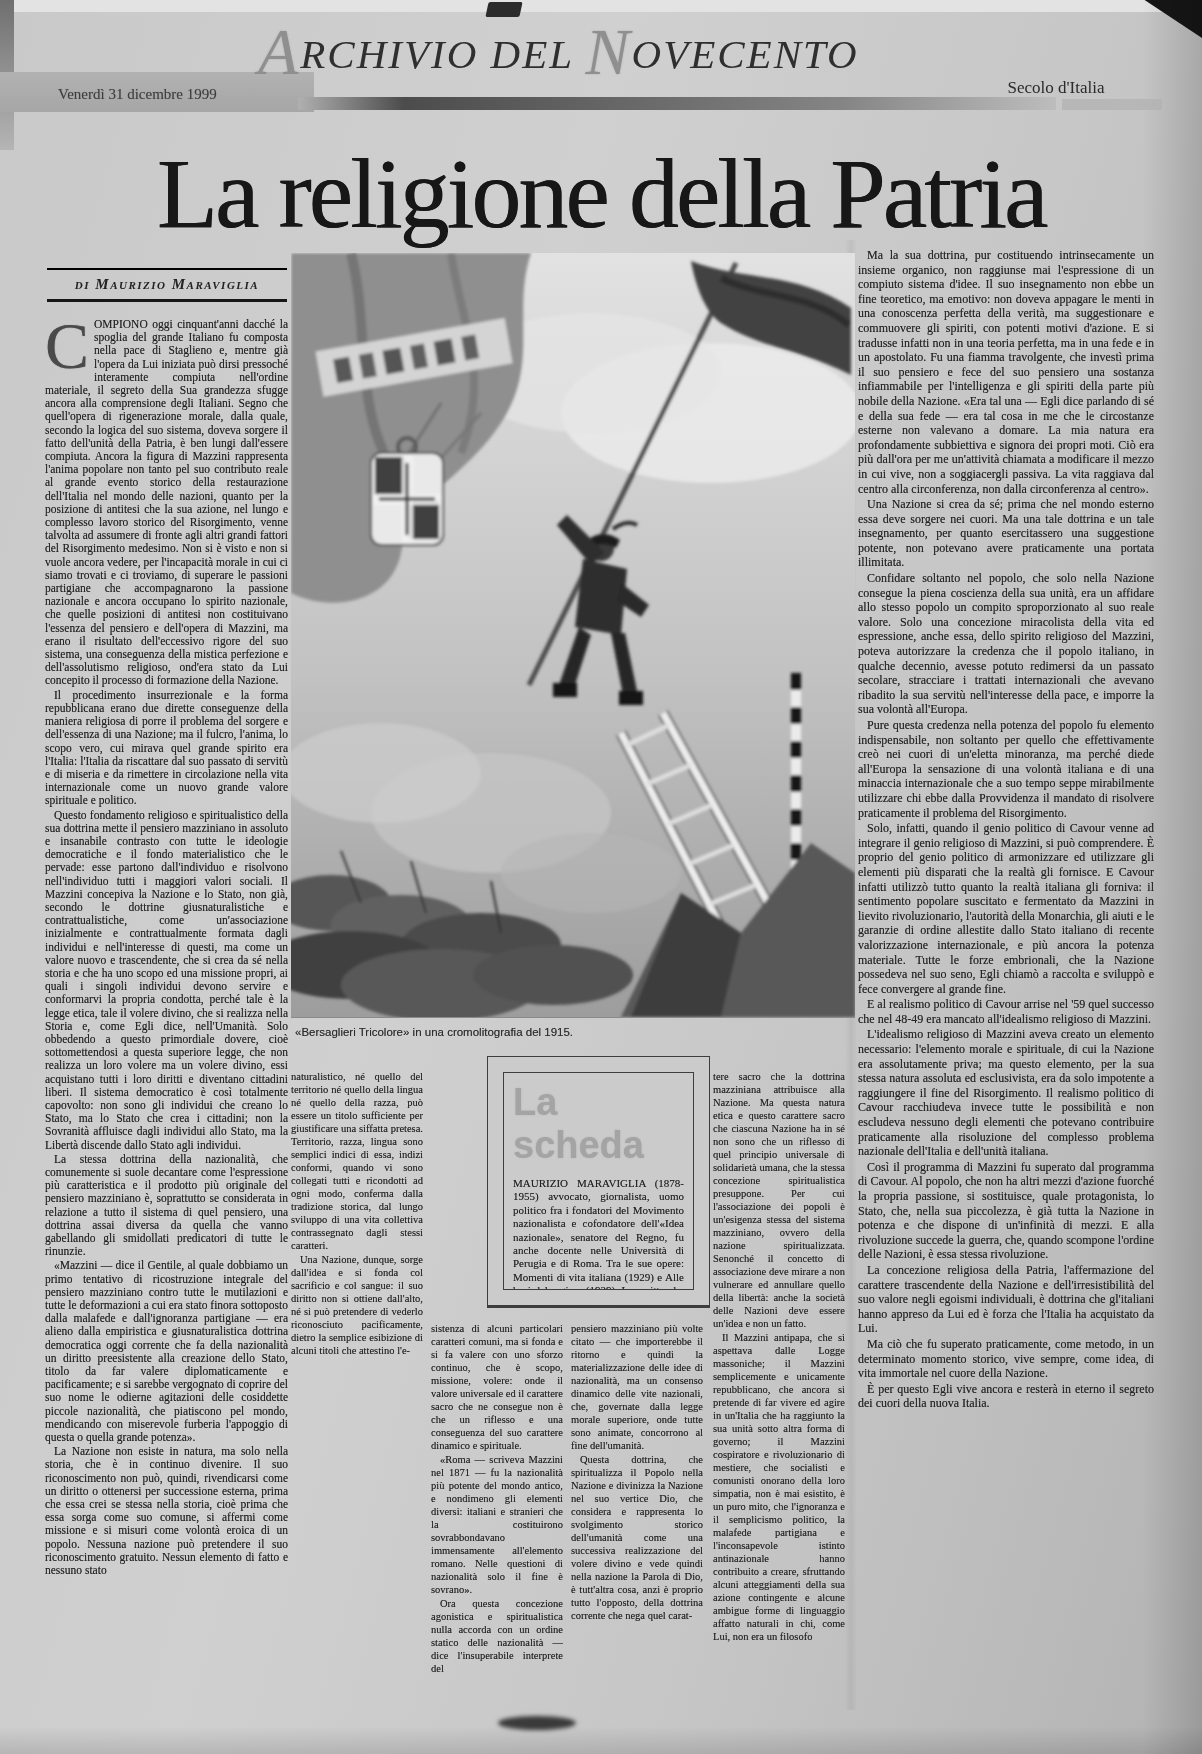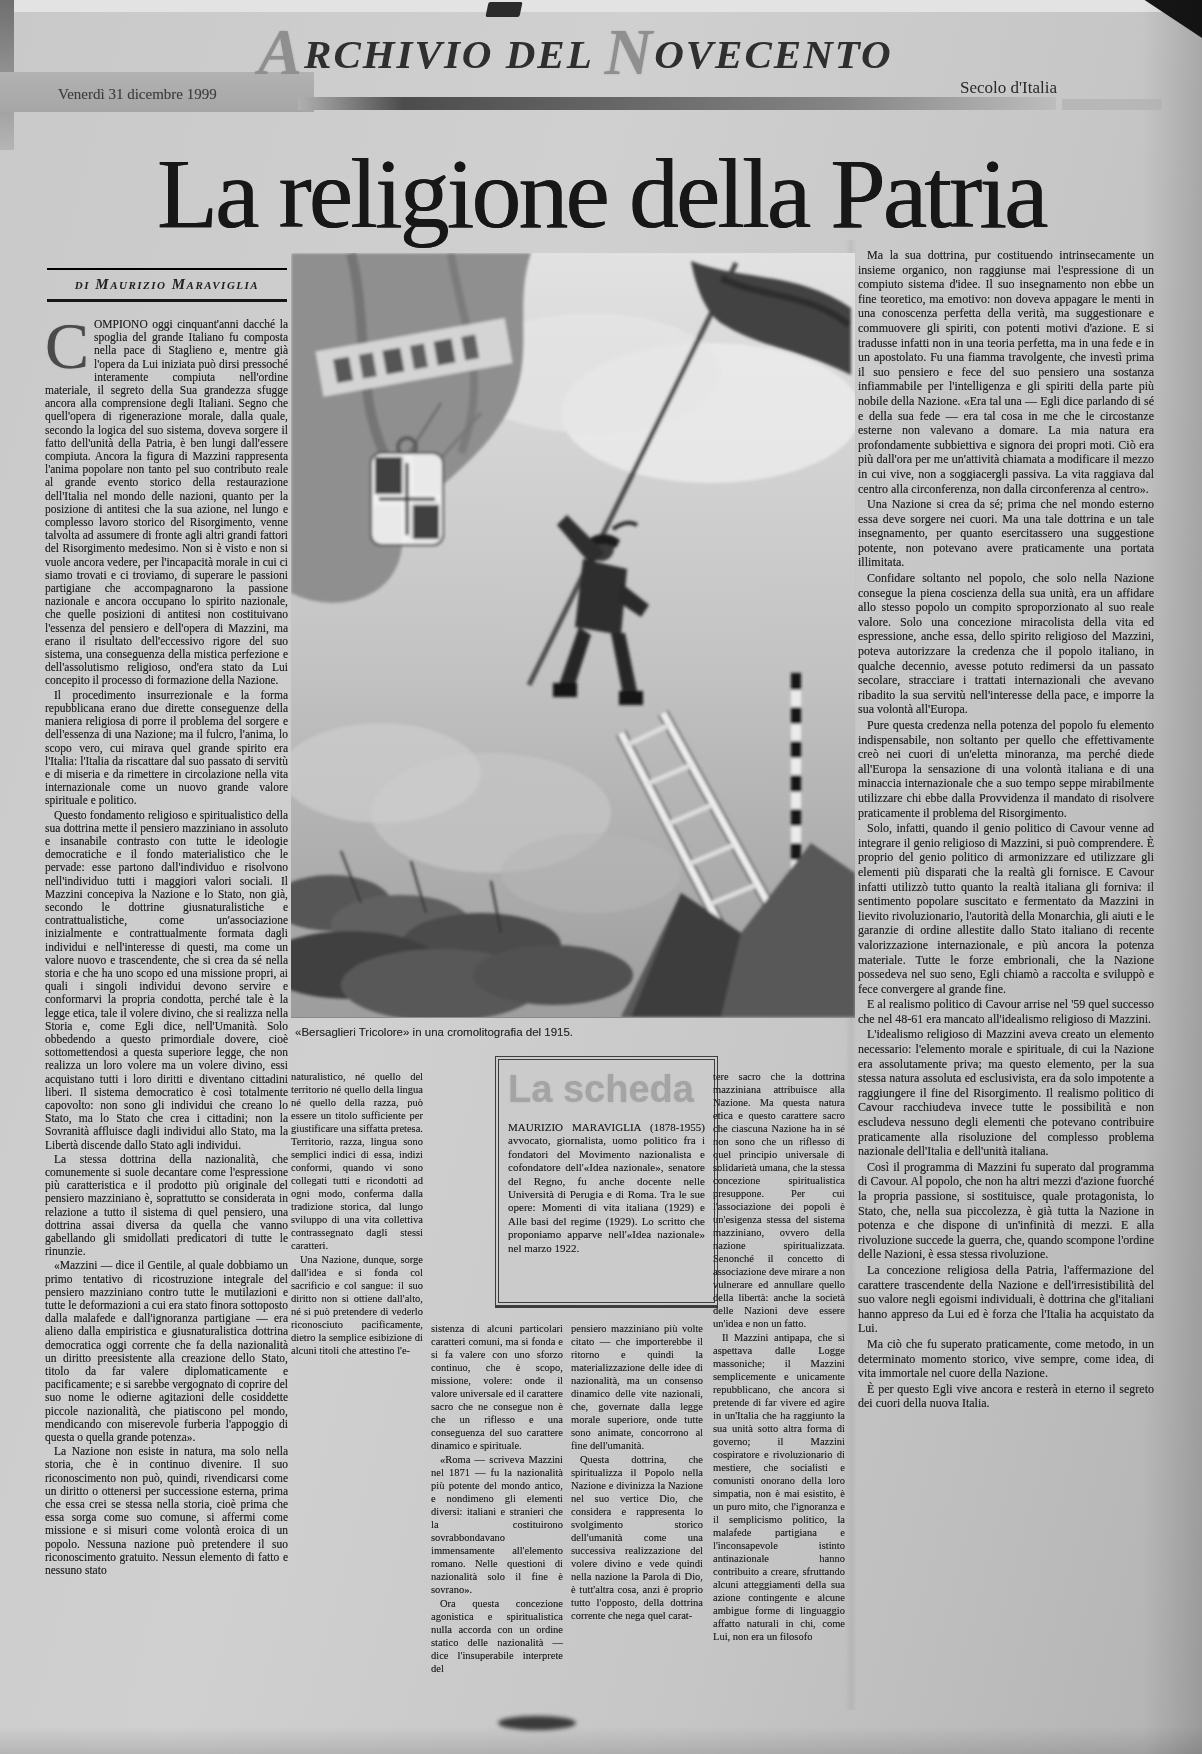--- a/index.html
+++ b/index.html
@@ -13,27 +13,27 @@
   .art-tl{position:absolute;left:0;top:0;width:14px;height:150px;background:linear-gradient(180deg,#6f6f6f,#b5b5b5);}
   .art-tr{position:absolute;right:0;top:0;width:70px;height:38px;background:#161616;clip-path:polygon(18% 0,100% 0,100% 100%);}
   .art-topmark{position:absolute;left:487px;top:2px;width:34px;height:15px;background:#2b2b2b;border-radius:2px;transform:skewX(-12deg);}
   .art-rightshade{position:absolute;right:0;top:0;width:60px;height:1754px;background:linear-gradient(90deg,rgba(0,0,0,0),rgba(0,0,0,.14));}
   .art-fold{position:absolute;left:845px;top:240px;width:12px;height:1470px;background:linear-gradient(90deg,rgba(0,0,0,0),rgba(0,0,0,.06),rgba(0,0,0,0));}
   .art-bottomsmudge{position:absolute;left:498px;top:1716px;width:78px;height:14px;background:#3a3a3a;border-radius:50%;filter:blur(2px);}
   .art-bottomshade{position:absolute;left:0;bottom:0;width:1202px;height:28px;background:linear-gradient(0deg,rgba(0,0,0,.12),rgba(0,0,0,0));}
   
   .dateband{position:absolute;left:0;top:72px;width:314px;height:40px;background:linear-gradient(180deg,#b2b2b2,#a6a6a6);}
   .date{position:absolute;left:58px;top:86px;font-size:15px;color:#3c3c3c;text-shadow:0 0 1px #888;}
-  .masthead{position:absolute;left:258px;top:30px;width:600px;white-space:nowrap;font-style:italic;font-weight:bold;letter-spacing:2px;color:#2f2f2f;}
+  .masthead{position:absolute;left:258px;top:30px;width:600px;white-space:nowrap;font-style:italic;font-weight:normal;letter-spacing:2px;color:#2f2f2f;}
   .masthead .big{font-size:66px;color:#8f8f8f;line-height:0;vertical-align:-6px;text-shadow:0 0 2px #aaa;}
   .masthead .small{font-size:41px;}
   .mastbar{position:absolute;left:298px;top:97px;width:758px;height:13px;
     background:linear-gradient(90deg,#b0b0b0,#4c4c4c 14%,#6e6e6e 50%,#858585 72%,#bdbdbd 100%);}
   .mastbar2{position:absolute;left:1062px;top:99px;width:100px;height:11px;background:#b0b0b0;opacity:.7;}
-  .paper{position:absolute;left:960px;top:78px;width:192px;text-align:left;font-size:17px;color:#2a2a2a;}
+  .paper{position:absolute;left:960px;top:78px;width:192px;text-align:center;font-size:17px;color:#2a2a2a;}
   
   .headline{position:absolute;left:48px;top:128px;width:1106px;text-align:center;
     font-size:100px;line-height:1.04;letter-spacing:-3px;color:#171717;
     text-shadow:.6px 0 0 #171717;margin-top:14px;}
   
   .bylinebox{position:absolute;left:47px;top:268px;width:240px;border-top:2px solid #000000;border-bottom:3px solid #161616;padding:5px 0 6px 0;text-align:center;}
   .bylinebox .byline{font-style:italic;font-weight:bold;font-variant:small-caps;font-size:15px;letter-spacing:1.5px;color:#222;}
   
   .col{position:absolute;text-align:justify;overflow:hidden;color:#242424;text-shadow:0 0 .4px rgba(40,40,40,.55);}
   .col p{margin:0 0 1px 0;text-indent:9px;}
@@ -43,21 +43,21 @@
   .ucol{font-size:10.5px;line-height:13px;}
   .ucol1{left:291px;top:1070px;width:132px;height:636px;}
   .ucol2{left:431px;top:1322px;width:132px;height:384px;}
   .ucol3{left:571px;top:1322px;width:132px;height:384px;}
   .ucol4{left:713px;top:1070px;width:132px;height:636px;}
   .dropcap{float:left;font-size:66px;line-height:52px;padding:2px 5px 0 0;color:#4a4a4a;text-shadow:0 0 1px #777;}
   
   .artwork{position:absolute;left:291px;top:253px;width:564px;height:764px;overflow:hidden;border-bottom:1px solid #8a8a8a;background:#cfcfcf;}
   .caption{position:absolute;left:295px;top:1026px;width:560px;font-family:"Liberation Sans",sans-serif;font-size:11.5px;color:#2c2c2c;text-shadow:0 0 .5px #777;}
   
-  .scheda{position:absolute;left:487px;top:1056px;width:223px;height:252px;border:1px solid #3d3d3d;border-bottom-width:3px;background:#cbcbcb;box-sizing:border-box;padding:2px;margin-left:8px;}
+  .scheda{position:absolute;left:487px;top:1056px;width:223px;height:252px;border:1px solid #3d3d3d;border-bottom-width:3px;background:#cbcbcb;box-sizing:border-box;padding:15px;}
   .scheda-inner{border:1px solid #3d3d3d;width:100%;height:100%;box-sizing:border-box;padding:8px 9px;overflow:hidden;}
   .scheda-title{font-family:"Liberation Sans",sans-serif;font-weight:bold;font-size:38px;color:#a4a4a4;text-shadow:0 0 2px #b5b5b5;margin:0 0 10px 0;}
   .scheda-body{font-size:11px;line-height:13.4px;text-align:justify;color:#222;text-shadow:0 0 .4px rgba(40,40,40,.5);}
 </style>
 </head>
 <body>
 
 <div class="art-topwhite"></div>
 <div class="art-tl"></div>
 <div class="art-tr"></div>
@@ -208,19 +208,19 @@
   <p class="noindent">tere sacro che la dottrina mazziniana attribuisce alla Nazione. Ma questa natura etica e questo carattere sacro che ciascuna Nazione ha in sé non sono che un riflesso di quel principio universale di solidarietà umana, che la stessa concezione spiritualistica presuppone. Per cui l'associazione dei popoli è un'esigenza stessa del sistema mazziniano, ovvero della nazione spiritualizzata. Senonché il concetto di associazione deve mirare a non vulnerare ed annullare quello della libertà: anche la società delle Nazioni deve essere un'idea e non un fatto.</p>
   <p>Il Mazzini antipapa, che si aspettava dalle Logge massoniche; il Mazzini semplicemente e unicamente repubblicano, che ancora si pretende di far vivere ed agire in un'Italia che ha raggiunto la sua unità sotto altra forma di governo; il Mazzini cospiratore e rivoluzionario di mestiere, che socialisti e comunisti onorano della loro simpatia, non è mai esistito, è un puro mito, che l'ignoranza e il semplicismo politico, la malafede partigiana e l'inconsapevole istinto antinazionale hanno contribuito a creare, sfruttando alcuni atteggiamenti della sua azione contingente e alcune ambigue forme di linguaggio affatto naturali in chi, come Lui, non era un filosofo</p>
 </div>
 
 <div class="col rightcol">
   <p>Ma la sua dottrina, pur costituendo intrinsecamente un insieme organico, non raggiunse mai l'espressione di un compiuto sistema d'idee. Il suo insegnamento non ebbe un fine teoretico, ma emotivo: non doveva appagare le menti in una conoscenza perfetta della verità, ma suggestionare e commuovere gli spiriti, con potenti motivi d'azione. E si tradusse infatti non in una teoria perfetta, ma in una fede e in un apostolato. Fu una fiamma travolgente, che investì prima il suo pensiero e fece del suo pensiero una sostanza infiammabile per l'intelligenza e gli spiriti della parte più nobile della Nazione. «Era tal una — Egli dice parlando di sé e della sua fede — era tal cosa in me che le circostanze esterne non valevano a domare. La mia natura era profondamente subbiettiva e signora dei propri moti. Ciò era più dall'ora per me un'attività chiamata a modificare il mezzo in cui vive, non a soggiacergli passiva. La vita raggiava dal centro alla circonferenza, non dalla circonferenza al centro».</p>
   <p>Una Nazione si crea da sé; prima che nel mondo esterno essa deve sorgere nei cuori. Ma una tale dottrina e un tale insegnamento, per quanto esercitassero una suggestione potente, non potevano avere praticamente una portata illimitata.</p>
   <p>Confidare soltanto nel popolo, che solo nella Nazione consegue la piena coscienza della sua unità, era un affidare allo stesso popolo un compito sproporzionato al suo reale valore. Solo una concezione miracolista della vita ed espressione, anche essa, dello spirito religioso del Mazzini, poteva autorizzare la credenza che il popolo italiano, in qualche decennio, avesse potuto redimersi da un passato secolare, stracciare i trattati internazionali che avevano ribadito la sua servitù nell'interesse della pace, e imporre la sua volontà all'Europa.</p>
   <p>Pure questa credenza nella potenza del popolo fu elemento indispensabile, non soltanto per quello che effettivamente creò nei cuori di un'eletta minoranza, ma perché diede all'Europa la sensazione di una volontà italiana e di una minaccia internazionale che a suo tempo seppe mirabilmente utilizzare chi ebbe dalla Provvidenza il mandato di risolvere praticamente il problema del Risorgimento.</p>
   <p>Solo, infatti, quando il genio politico di Cavour venne ad integrare il genio religioso di Mazzini, si può comprendere. È proprio del genio politico di armonizzare ed utilizzare gli elementi più disparati che la realtà gli fornisce. E Cavour infatti utilizzò tutto quanto la realtà italiana gli forniva: il sentimento popolare suscitato e fermentato da Mazzini in lievito rivoluzionario, l'autorità della Monarchia, gli aiuti e le garanzie di ordine allestite dallo Stato italiano di recente valorizzazione internazionale, e più ancora la potenza materiale. Tutte le forze embrionali, che la Nazione possedeva nel suo seno, Egli chiamò a raccolta e sviluppò e fece convergere al grande fine.</p>
-  <p>E al realismo politico di Cavour arrise nel '59 quel successo che nel 48-61 era mancato all'idealismo religioso di Mazzini.</p>
+  <p>E al realismo politico di Cavour arrise nel '59 quel successo che nel 48-49 era mancato all'idealismo religioso di Mazzini.</p>
   <p>L'idealismo religioso di Mazzini aveva creato un elemento necessario: l'elemento morale e spirituale, di cui la Nazione era assolutamente priva; ma questo elemento, per la sua stessa natura assoluta ed esclusivista, era da solo impotente a raggiungere il fine del Risorgimento. Il realismo politico di Cavour racchiudeva invece tutte le possibilità e non escludeva nessuno degli elementi che potevano contribuire praticamente alla risoluzione del complesso problema nazionale dell'Italia e dell'unità italiana.</p>
   <p>Così il programma di Mazzini fu superato dal programma di Cavour. Al popolo, che non ha altri mezzi d'azione fuorché la propria passione, si sostituisce, quale protagonista, lo Stato, che, nella sua piccolezza, è già tutta la Nazione in potenza e che dispone di un'infinità di mezzi. E alla rivoluzione succede la guerra, che, quando scompone l'ordine delle Nazioni, è essa stessa rivoluzione.</p>
   <p>La concezione religiosa della Patria, l'affermazione del carattere trascendente della Nazione e dell'irresistibilità del suo valore negli egoismi individuali, è dottrina che gl'italiani hanno appreso da Lui ed è forza che l'Italia ha acquistato da Lui.</p>
   <p>Ma ciò che fu superato praticamente, come metodo, in un determinato momento storico, vive sempre, come idea, di vita immortale nel cuore della Nazione.</p>
   <p>È per questo Egli vive ancora e resterà in eterno il segreto dei cuori della nuova Italia.</p>
 </div>
 
 </body></html>

